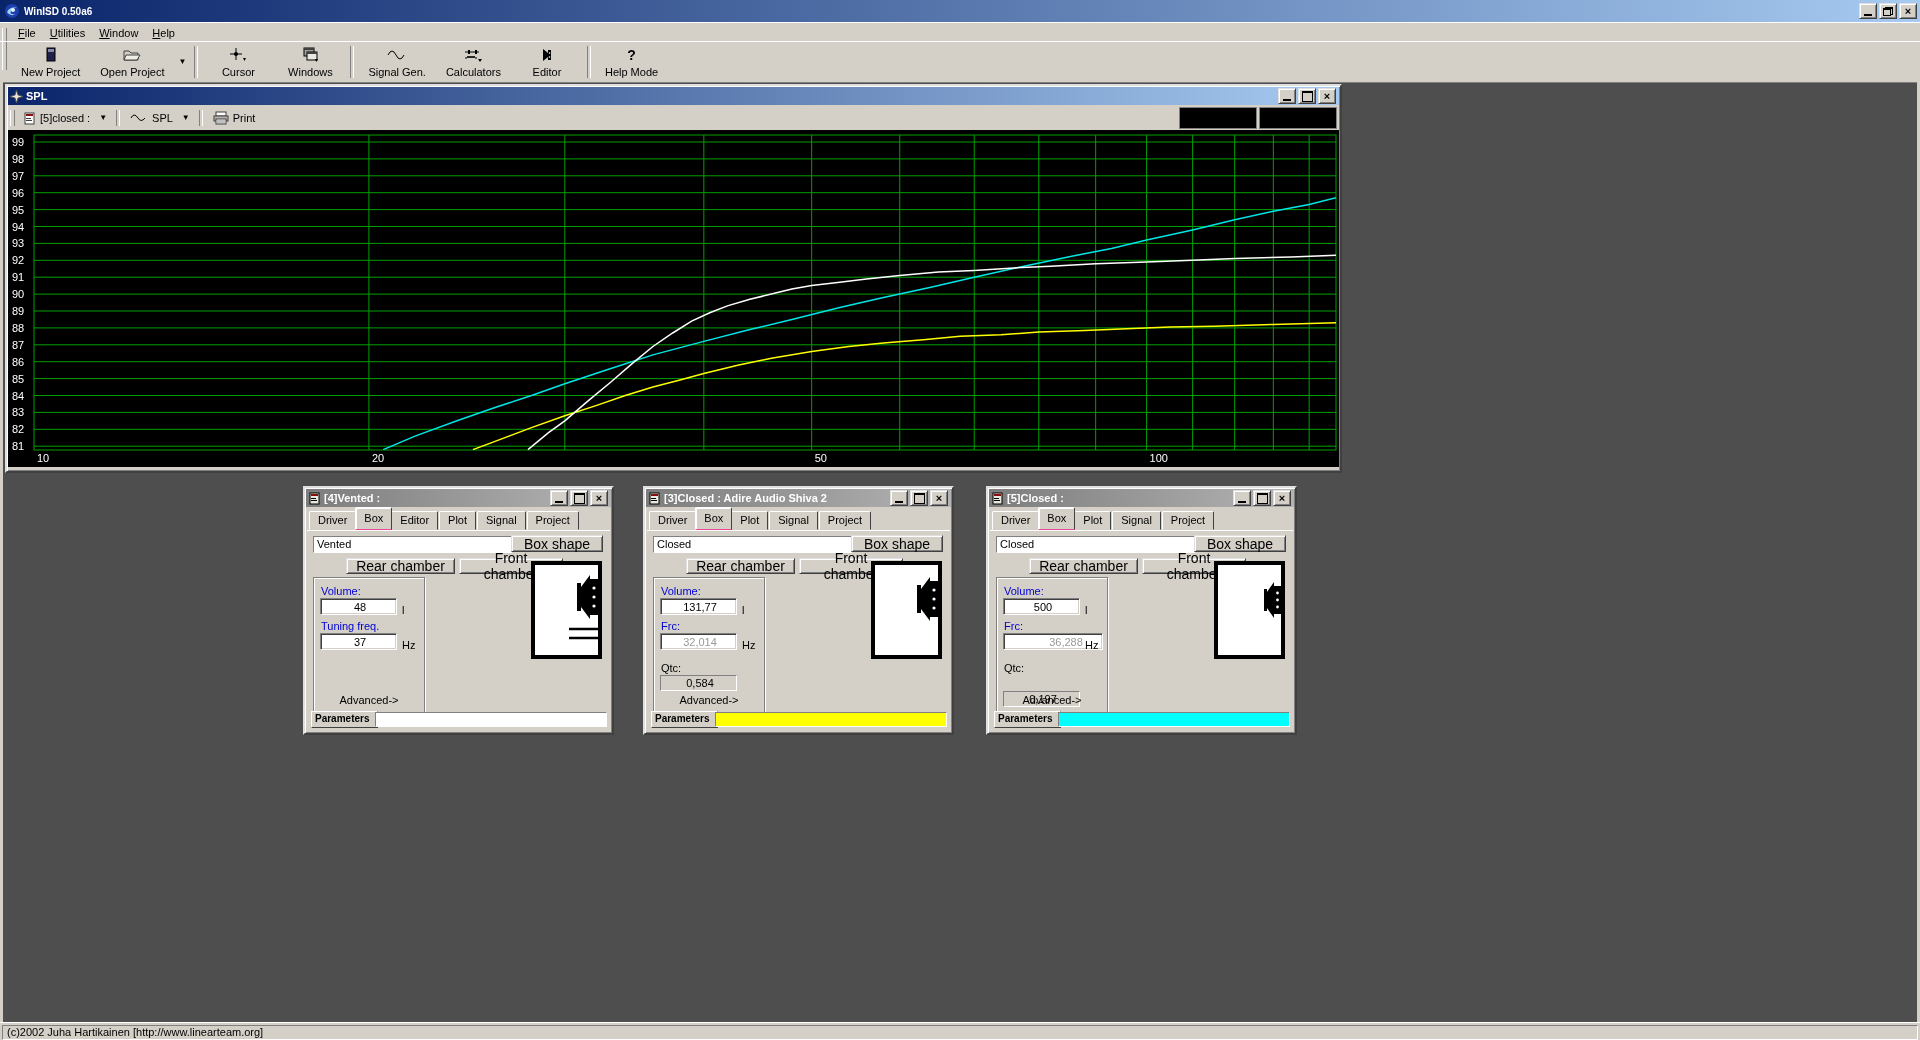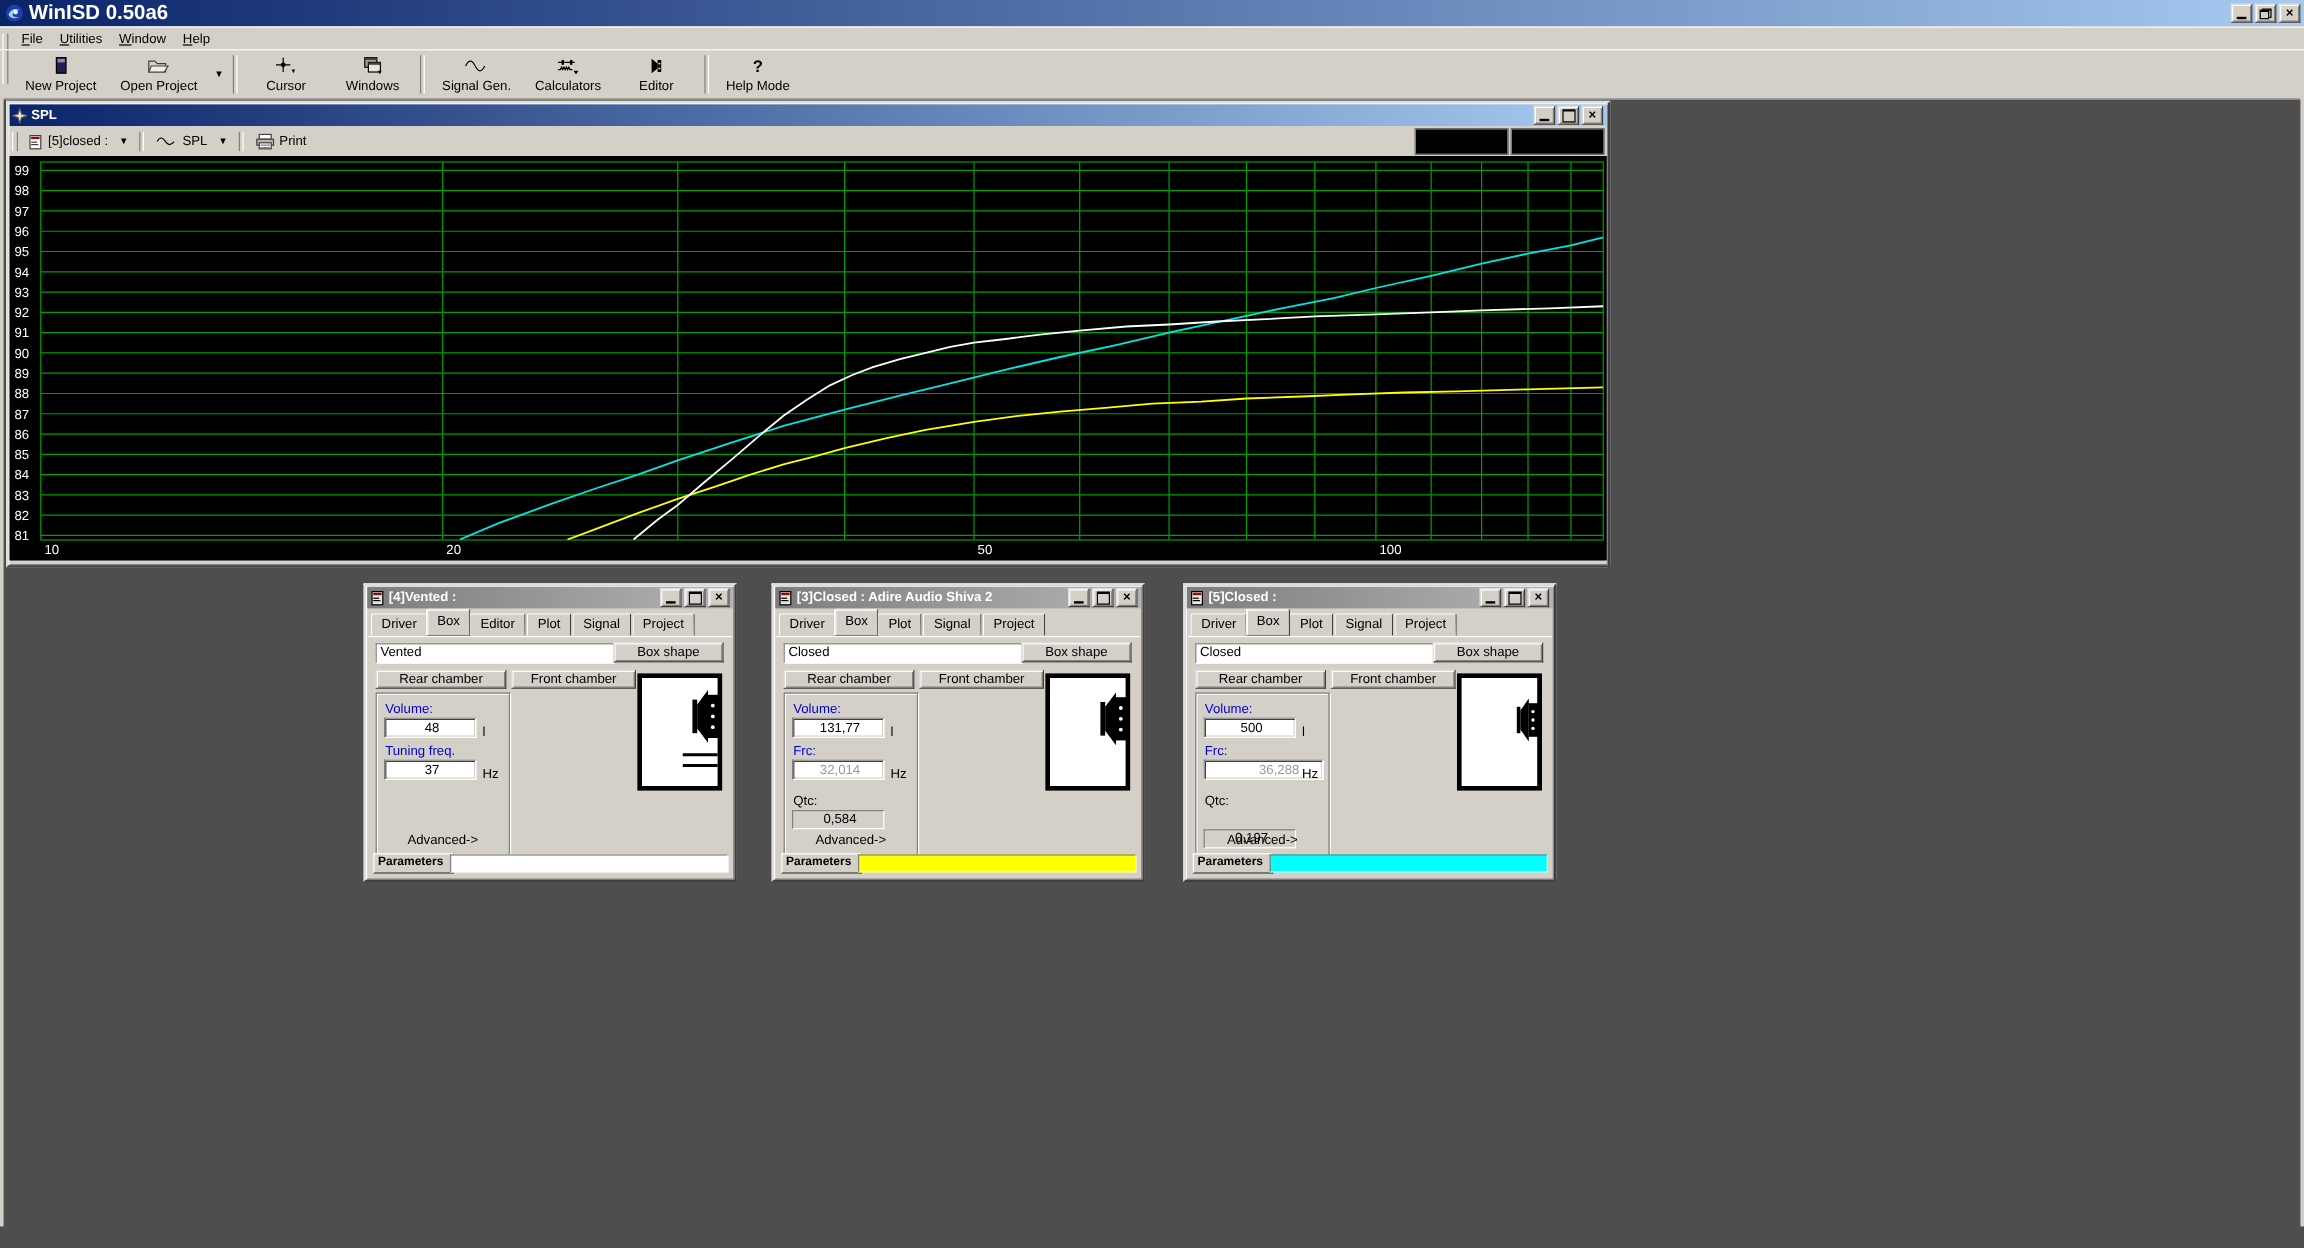--- a/index.html
+++ b/index.html
@@ -10,21 +10,21 @@
   .raised{background:#d4d0c8;border:1px solid;border-color:#dfdfdf #404040 #404040 #dfdfdf;
           box-shadow:inset 1px 1px 0 #fff, inset -1px -1px 0 #808080;}
   .sunken{border:1px solid;border-color:#808080 #fff #fff #808080;
           box-shadow:inset 1px 1px 0 #404040, inset -1px -1px 0 #d4d0c8;}
   .sunken-lite{border:1px solid;border-color:#808080 #fff #fff #808080;}
 
   
   .app-titlebar{position:absolute;left:0;top:0;width:1920px;height:22px;
     background:linear-gradient(90deg,#0a246a,#a6caf0);display:flex;align-items:center;}
   .app-titlebar .ticon{width:16px;height:16px;margin:0 4px;}
-  .app-titlebar .ttext{color:#fff;font-weight:bold;font-size:17px;}
+  .app-titlebar .ttext{color:#fff;font-weight:bold;font-size:10px;}
   .tbtns{margin-left:auto;display:flex;gap:2px;padding-right:3px;}
   .tbtn{width:16px;height:14px;display:flex;align-items:center;justify-content:center;
         font-size:9px;font-weight:bold;color:#000;cursor:default;}
   .glyph-min{width:8px;height:2px;background:#000;margin-top:7px;}
   .glyph-max{width:9px;height:8px;border:1px solid #000;border-top:2px solid #000;}
   .glyph-restore{position:relative;width:10px;height:9px;}
   .glyph-restore i{position:absolute;display:block;border:1px solid #000;border-top:2px solid #000;width:6px;height:5px;}
   .glyph-restore i:first-child{right:0;top:0;}
   .glyph-restore i:last-child{left:0;bottom:0;background:#d4d0c8;}
   .glyph-x{font-size:11px;font-weight:bold;line-height:10px;}
@@ -64,21 +64,21 @@
   
   .cwin{width:307px;height:245px;}
   .tabrow{position:absolute;left:2px;top:21px;height:21px;display:flex;align-items:flex-end;padding-left:2px;}
   .tab{height:17px;line-height:17px;padding:0 8px;background:#d4d0c8;margin-right:1px;
        border:1px solid;border-color:#fff #404040 #d4d0c8 #fff;border-radius:2px 2px 0 0;position:relative;}
   .tab.active{height:21px;line-height:20px;z-index:3;margin-left:-2px;margin-right:-1px;
        border-bottom:1px solid #ec4899;box-shadow:inset 1px 1px 0 #fff;}
   .cbody{position:absolute;left:2px;top:42px;right:2px;bottom:2px;border-top:1px solid #fff;}
   .namefield{position:absolute;left:6px;top:5px;width:194px;height:15px;background:#fff;
      line-height:15px;padding-left:3px;}
-  .btn{font-family:"Liberation Sans",sans-serif;font-size:11px;display:flex;align-items:center;justify-content:center;}
+  .btn{font-family:"Liberation Sans",sans-serif;font-size:14px;display:flex;align-items:center;justify-content:center;margin-left:33px;}
   .boxshape-btn{position:absolute;right:7px;top:4px;width:92px;height:17px;}
   .rear-btn{position:absolute;left:6px;top:27px;width:109px;height:16px;}
   .front-btn{position:absolute;left:119px;top:27px;width:104px;height:16px;}
   .preview{position:absolute;left:224px;top:30px;width:71px;height:98px;}
   .group{position:absolute;left:6px;top:46px;width:110px;height:139px;
      border:1px solid #808080;box-shadow:1px 1px 0 #fff,inset 1px 1px 0 #fff;}
   .flabel{position:absolute;left:7px;}
   .flabel.blue{color:#0000d0;}
   .finput{position:absolute;left:6px;width:72px;height:15px;background:#fff;font-size:11px;
      font-family:"Liberation Sans",sans-serif;padding:0 0 0 3px;margin:0;text-align:center;}
@@ -531,13 +531,16 @@
         <span class="funit" style="top:61px;">Hz</span>
         <span class="flabel" style="top:84px;">Qtc:</span>
         <input class="finput sunken-lite ro" style="top: 97px; height: 14px; margin-top: 16px;" value="0,197">
         <span class="advanced" style="top:116px;">Advanced-&gt;</span>
       </div>
       <span class="params-tab">Parameters</span>
       <span class="params-strip sunken-lite" style="background-color: rgb(0, 255, 255);"></span>
     </div>
   </div>
 
+  <div class="statusbar">
+    <span class="status-panel">(c)2002 Juha Hartikainen [http://www.linearteam.org]</span>
+  </div>
 </div>
 
 </body></html>

